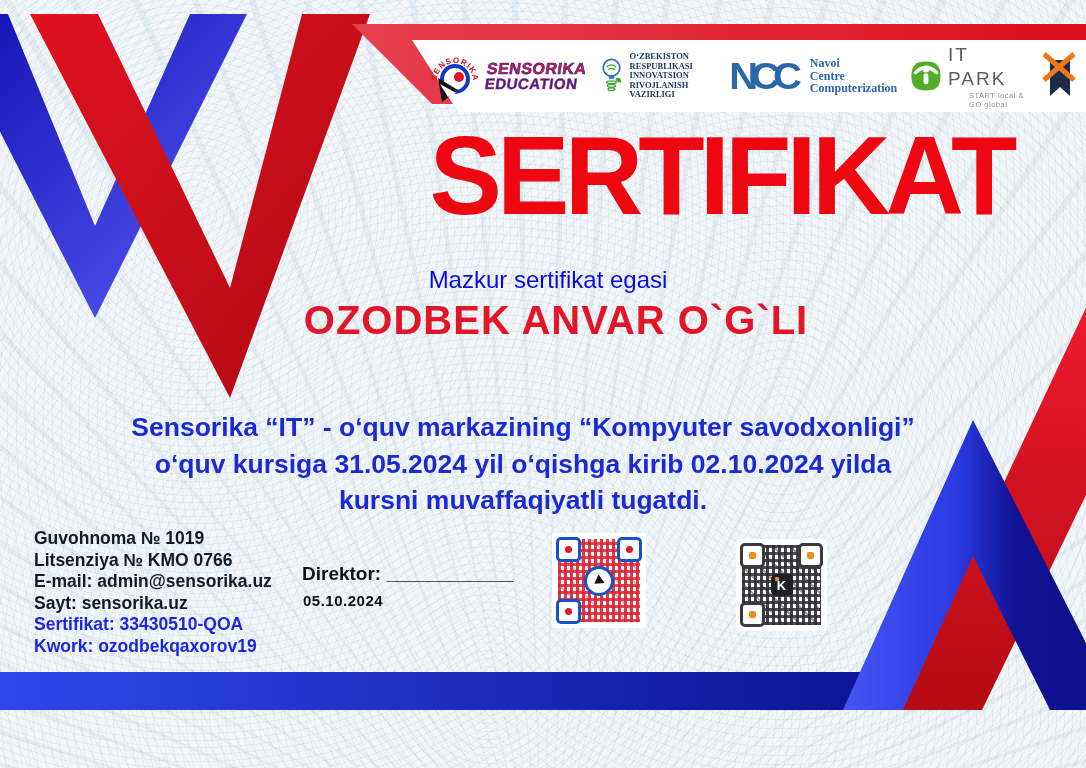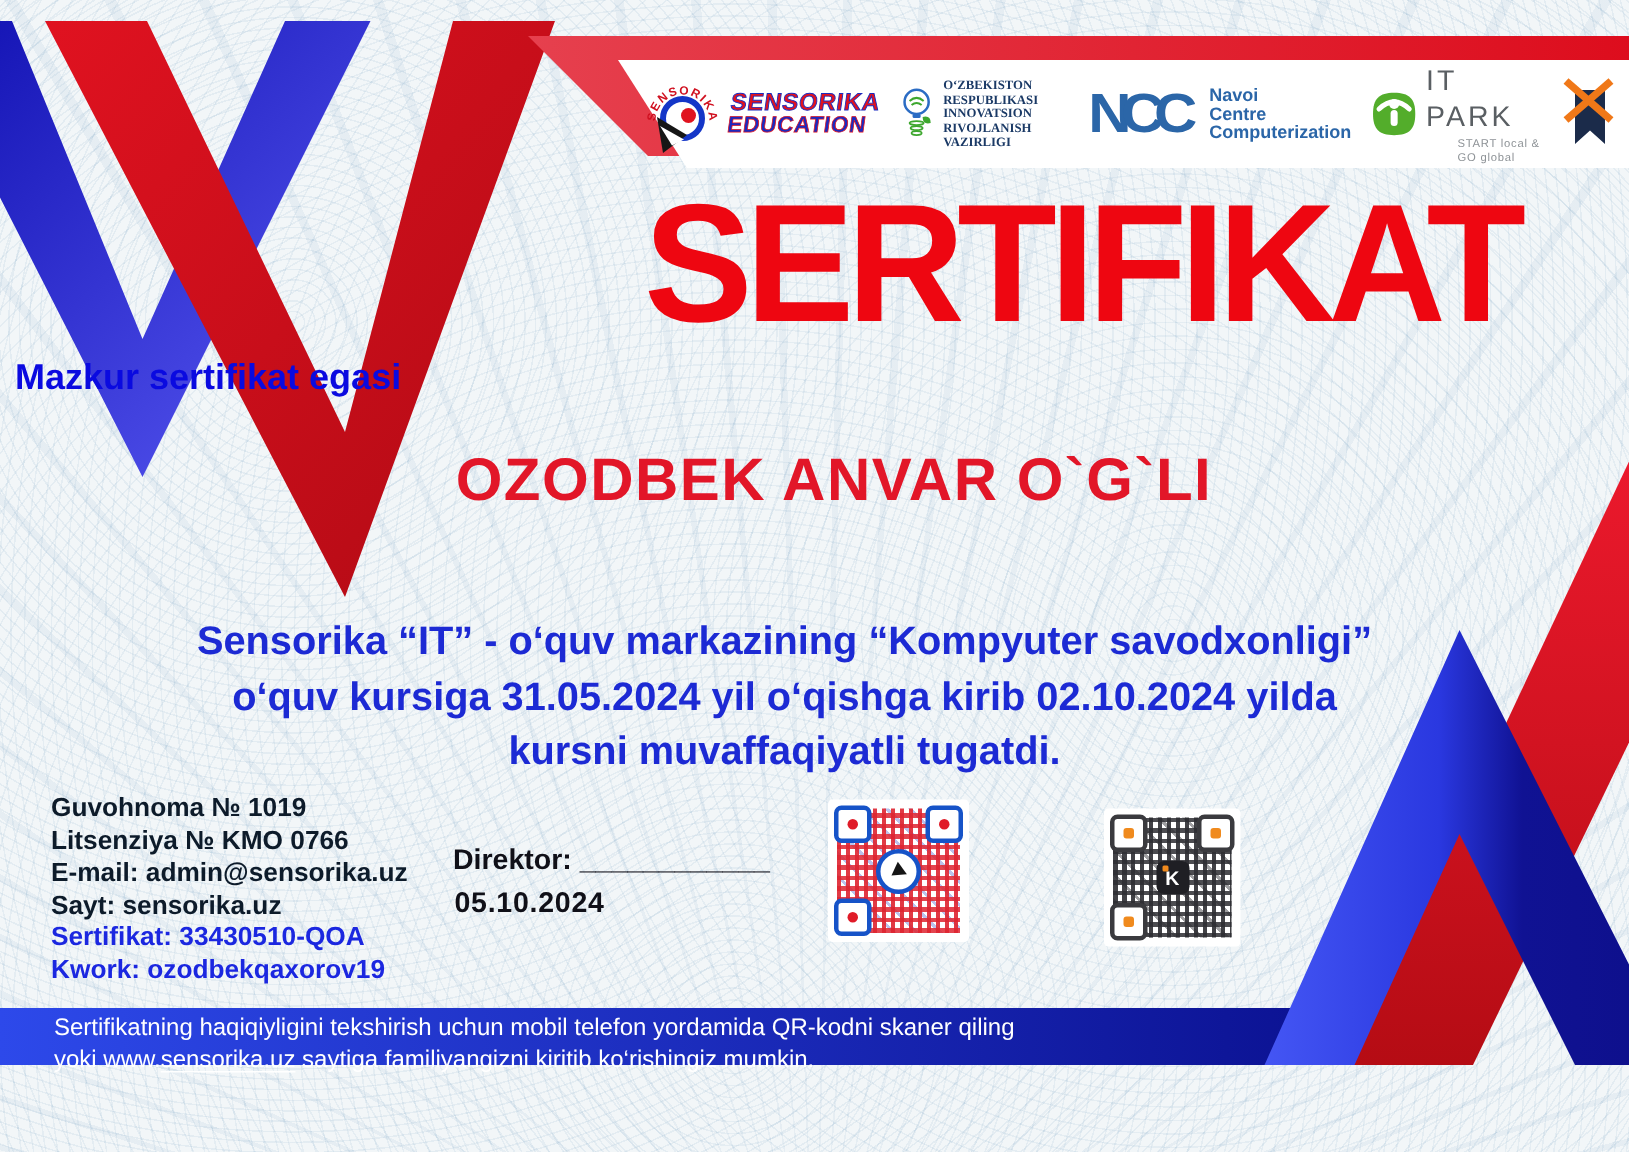--- a/index.html
+++ b/index.html
@@ -15,38 +15,38 @@
   
   .logorow{position:absolute;left:428px;top:44px;width:652px;height:64px;z-index:3;
            display:flex;align-items:center;gap:13px;}
   .lg{display:flex;align-items:center;gap:6px;}
   .sens-word{transform:skewX(-8deg);line-height:15px;}
   .sens-word .w1{font-size:16px;font-weight:bold;color:#e0131f;-webkit-text-stroke:.6px #1a2ac0;letter-spacing:.5px;}
   .sens-word .w2{font-size:15px;font-weight:bold;color:#1a2ac0;-webkit-text-stroke:.5px #e0131f;letter-spacing:.5px;}
   .min-text{font-family:"Liberation Serif","DejaVu Serif",serif;font-size:8.5px;line-height:9.5px;
             font-weight:bold;color:#1b3a66;}
   .ncc-abbr{font-size:40px;font-weight:bold;color:#2b66a8;letter-spacing:-7px;line-height:40px;transform:scaleY(.92);}
-  .ncc-text{font-size:12px;line-height:12.5px;font-weight:bold;color:#2b66a8;margin-left:9px;}
+  .ncc-text{font-size:12px;line-height:12.5px;font-weight:bold;color:#2b66a8;margin-left:9px;font-family:Liberation Serif, serif;}
   .itp-title{font-size:19px;color:#5a5f63;letter-spacing:2px;line-height:24px;}
   .itp-tag{font-size:7.5px;color:#8d9296;letter-spacing:.5px;margin-left:21px;}
   
   .title{position:absolute;left:358px;right:2px;top:124px;z-index:3;text-align:center;
          font-size:112px;font-weight:bold;color:#ee0611;letter-spacing:-5px;line-height:104px;transform:scaleX(.97);}
-  .subtitle{position:absolute;left:10px;right:0;top:238px;z-index:3;
-            font-size:24px;font-weight:bold;color:#0a0ae0;}
+  .subtitle{position:absolute;left:10px;right:0;top:266px;z-index:3;text-align:center;
+            font-size:24px;font-weight:normal;color:#0a0ae0;}
   .name{position:absolute;left:28px;right:2px;top:297px;z-index:3;text-align:center;
         font-size:40px;line-height:46px;font-weight:bold;color:#e21628;letter-spacing:1px;}
   .body-text{position:absolute;left:30px;right:70px;top:409px;z-index:3;text-align:center;
              font-size:26.5px;line-height:36.5px;font-weight:bold;color:#1c2ad4;}
   
   .details{position:absolute;left:34px;top:528px;z-index:3;font-size:17.5px;line-height:21.5px;
            font-weight:bold;color:#0d1b2a;}
   .details .blue{color:#1b27e0;}
   .direktor{position:absolute;left:302px;top:563px;z-index:3;font-size:19px;font-weight:bold;color:#101018;}
-  .dirdate{position:absolute;left:303px;top:592px;z-index:3;font-size:19px;font-weight:bold;color:#101018;letter-spacing:.5px;}
+  .dirdate{position:absolute;left:303px;top:592px;z-index:3;font-size:15px;font-weight:bold;color:#101018;letter-spacing:.5px;}
   
   .qr{position:absolute;z-index:3;background:#fff;border-radius:3px;}
   .qr-left{left:552px;top:533px;width:94px;height:95px;}
   .qr-right{left:736px;top:539px;width:91px;height:92px;}
   .qr .noise{position:absolute;left:6px;top:6px;right:6px;bottom:6px;}
   .qr-left .noise{background-image:
       repeating-linear-gradient(90deg, rgba(222,36,48,.9) 0 3px, transparent 3px 6px),
       repeating-linear-gradient(0deg, rgba(222,36,48,.85) 0 3px, transparent 3px 7px),
       repeating-linear-gradient(45deg, transparent 0 4px, rgba(60,80,200,.35) 4px 6px, transparent 6px 11px);}
   .qr-right .noise{background-image:
@@ -241,18 +241,14 @@
         <div class="dot"></div>
       </div>
     <div class="qr-center">
       <div class="kwork">
           <i></i>
           <span>K</span>
         </div>
     </div>
   </div>
 
-  <div class="footer-text">
-    <div>Sertifikatning haqiqiyligini tekshirish uchun mobil telefon yordamida QR-kodni skaner qiling</div>
-    <div><span>yoki www.</span><span class="ul">sensorika.uz</span><span>  saytiga familiyangizni kiritib ko‘rishingiz mumkin.</span></div>
-  </div>
 
 </div>
 
 </body></html>

